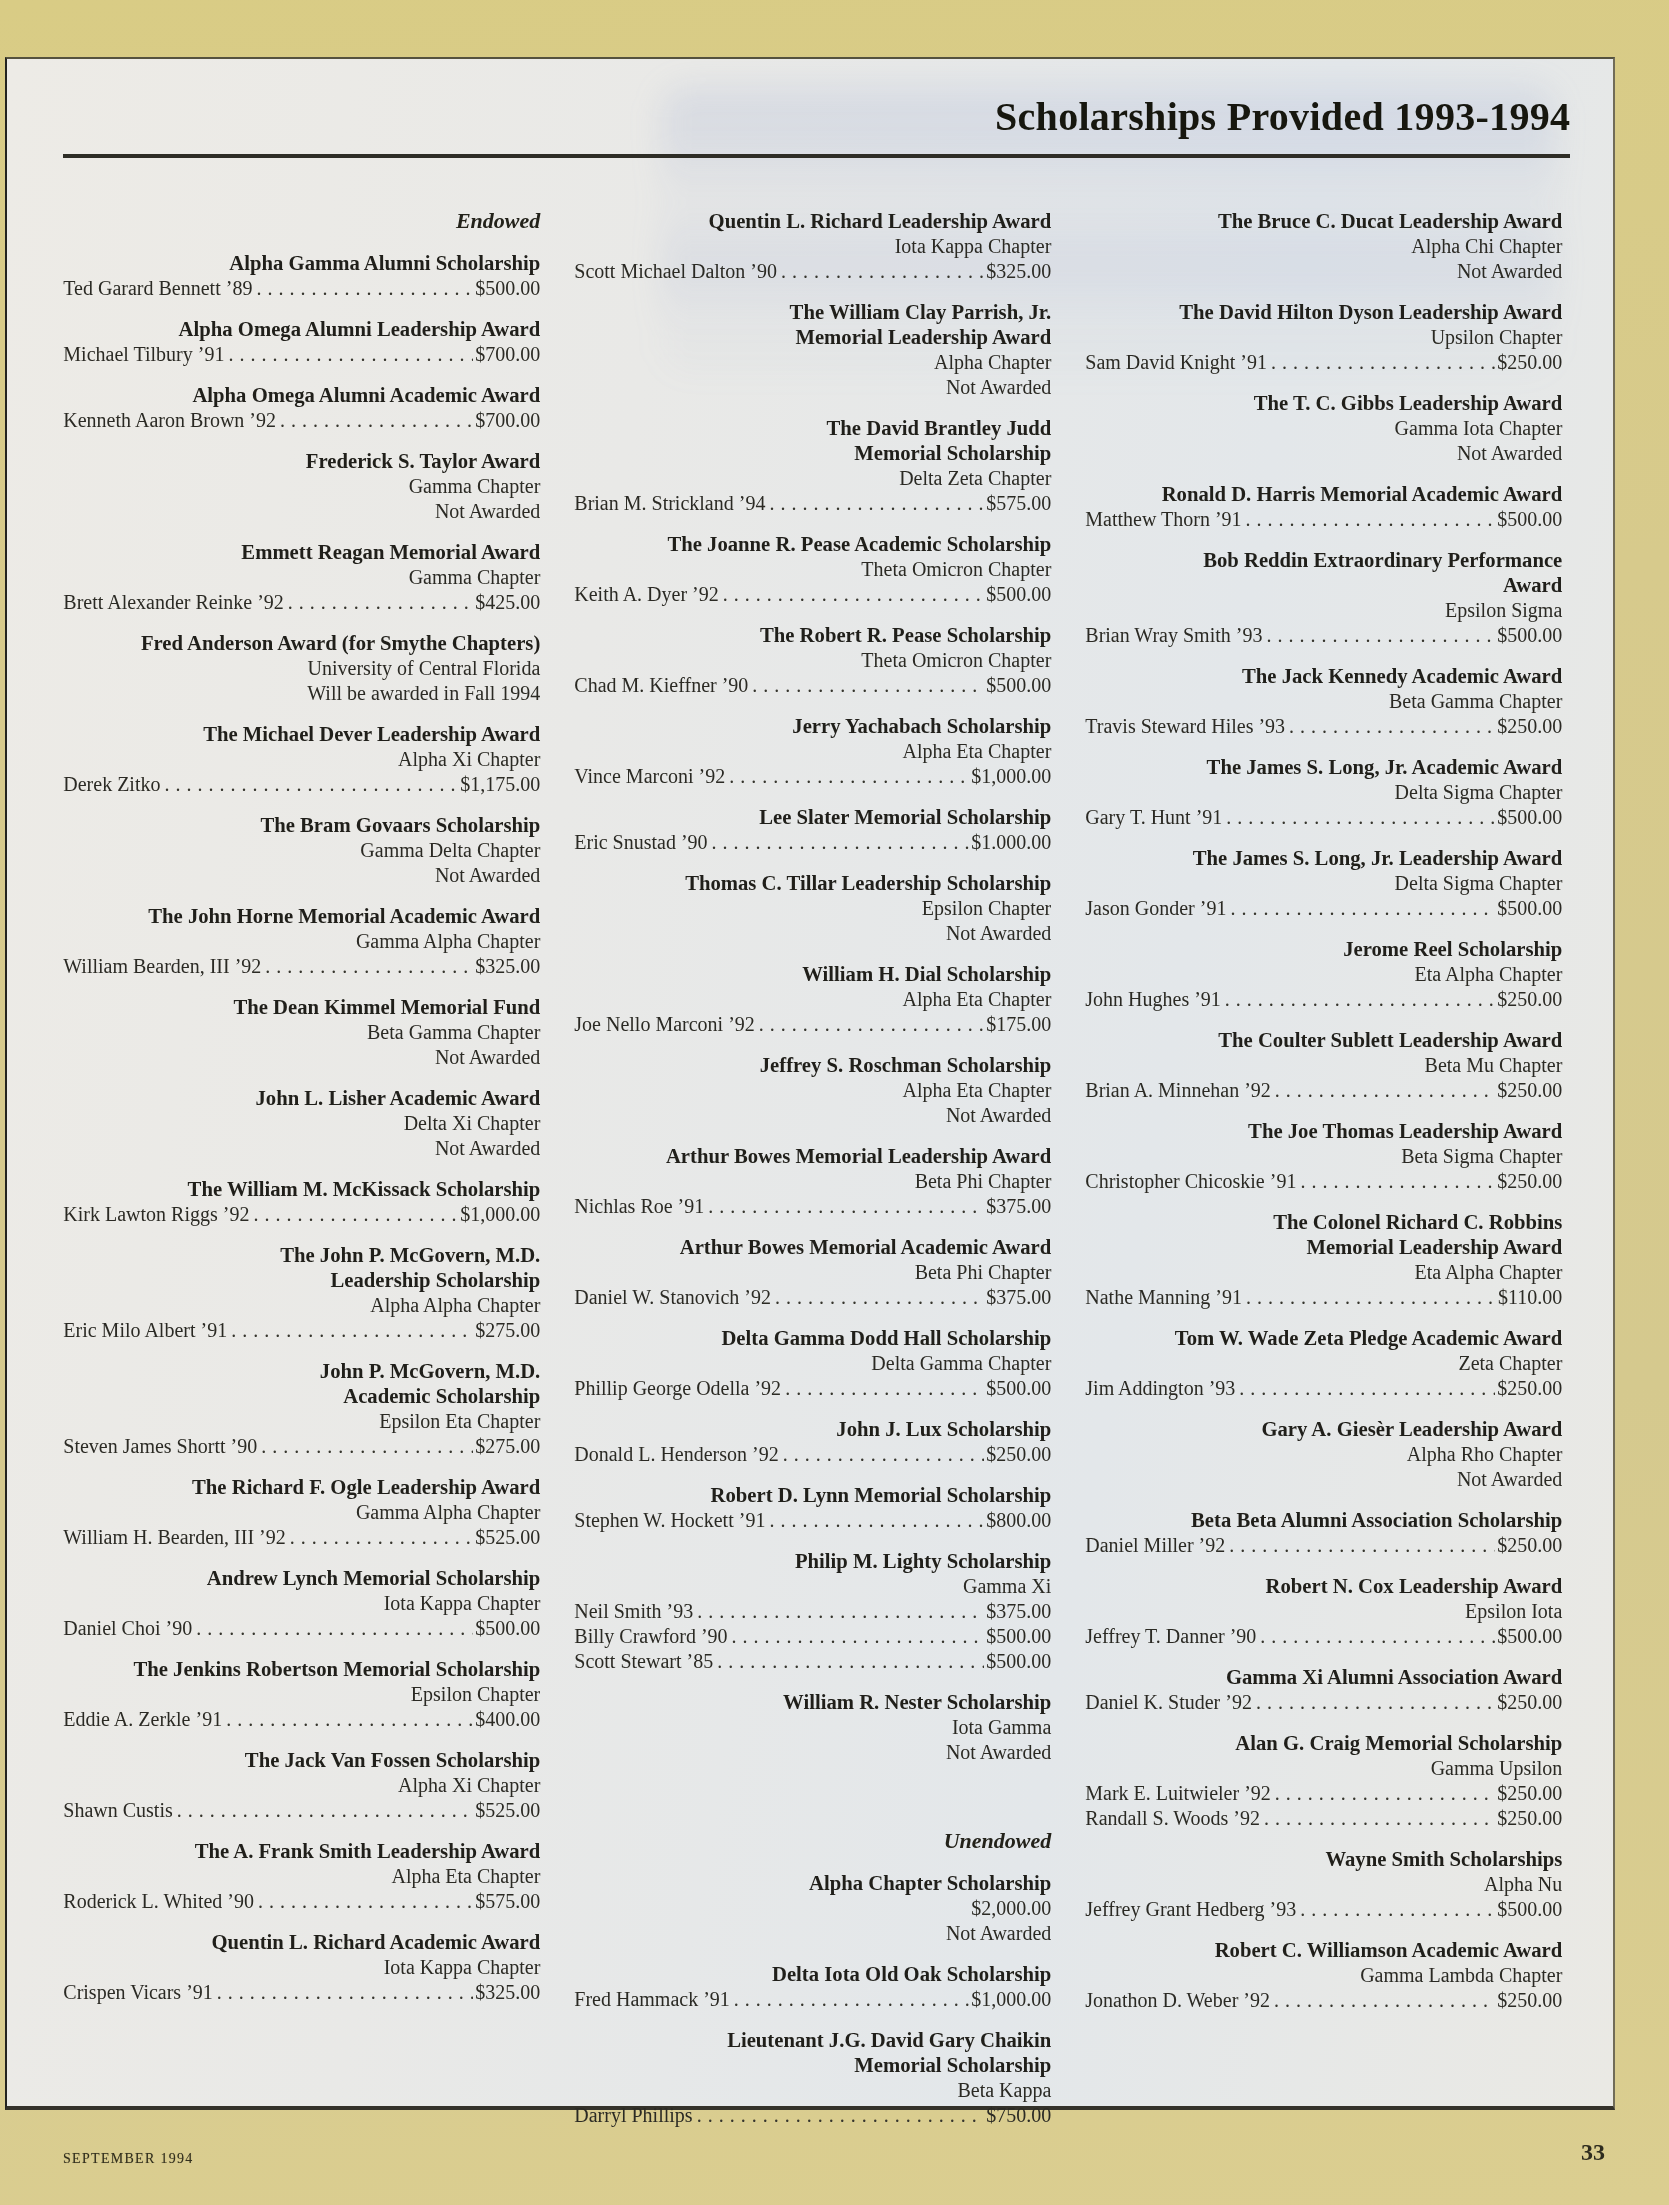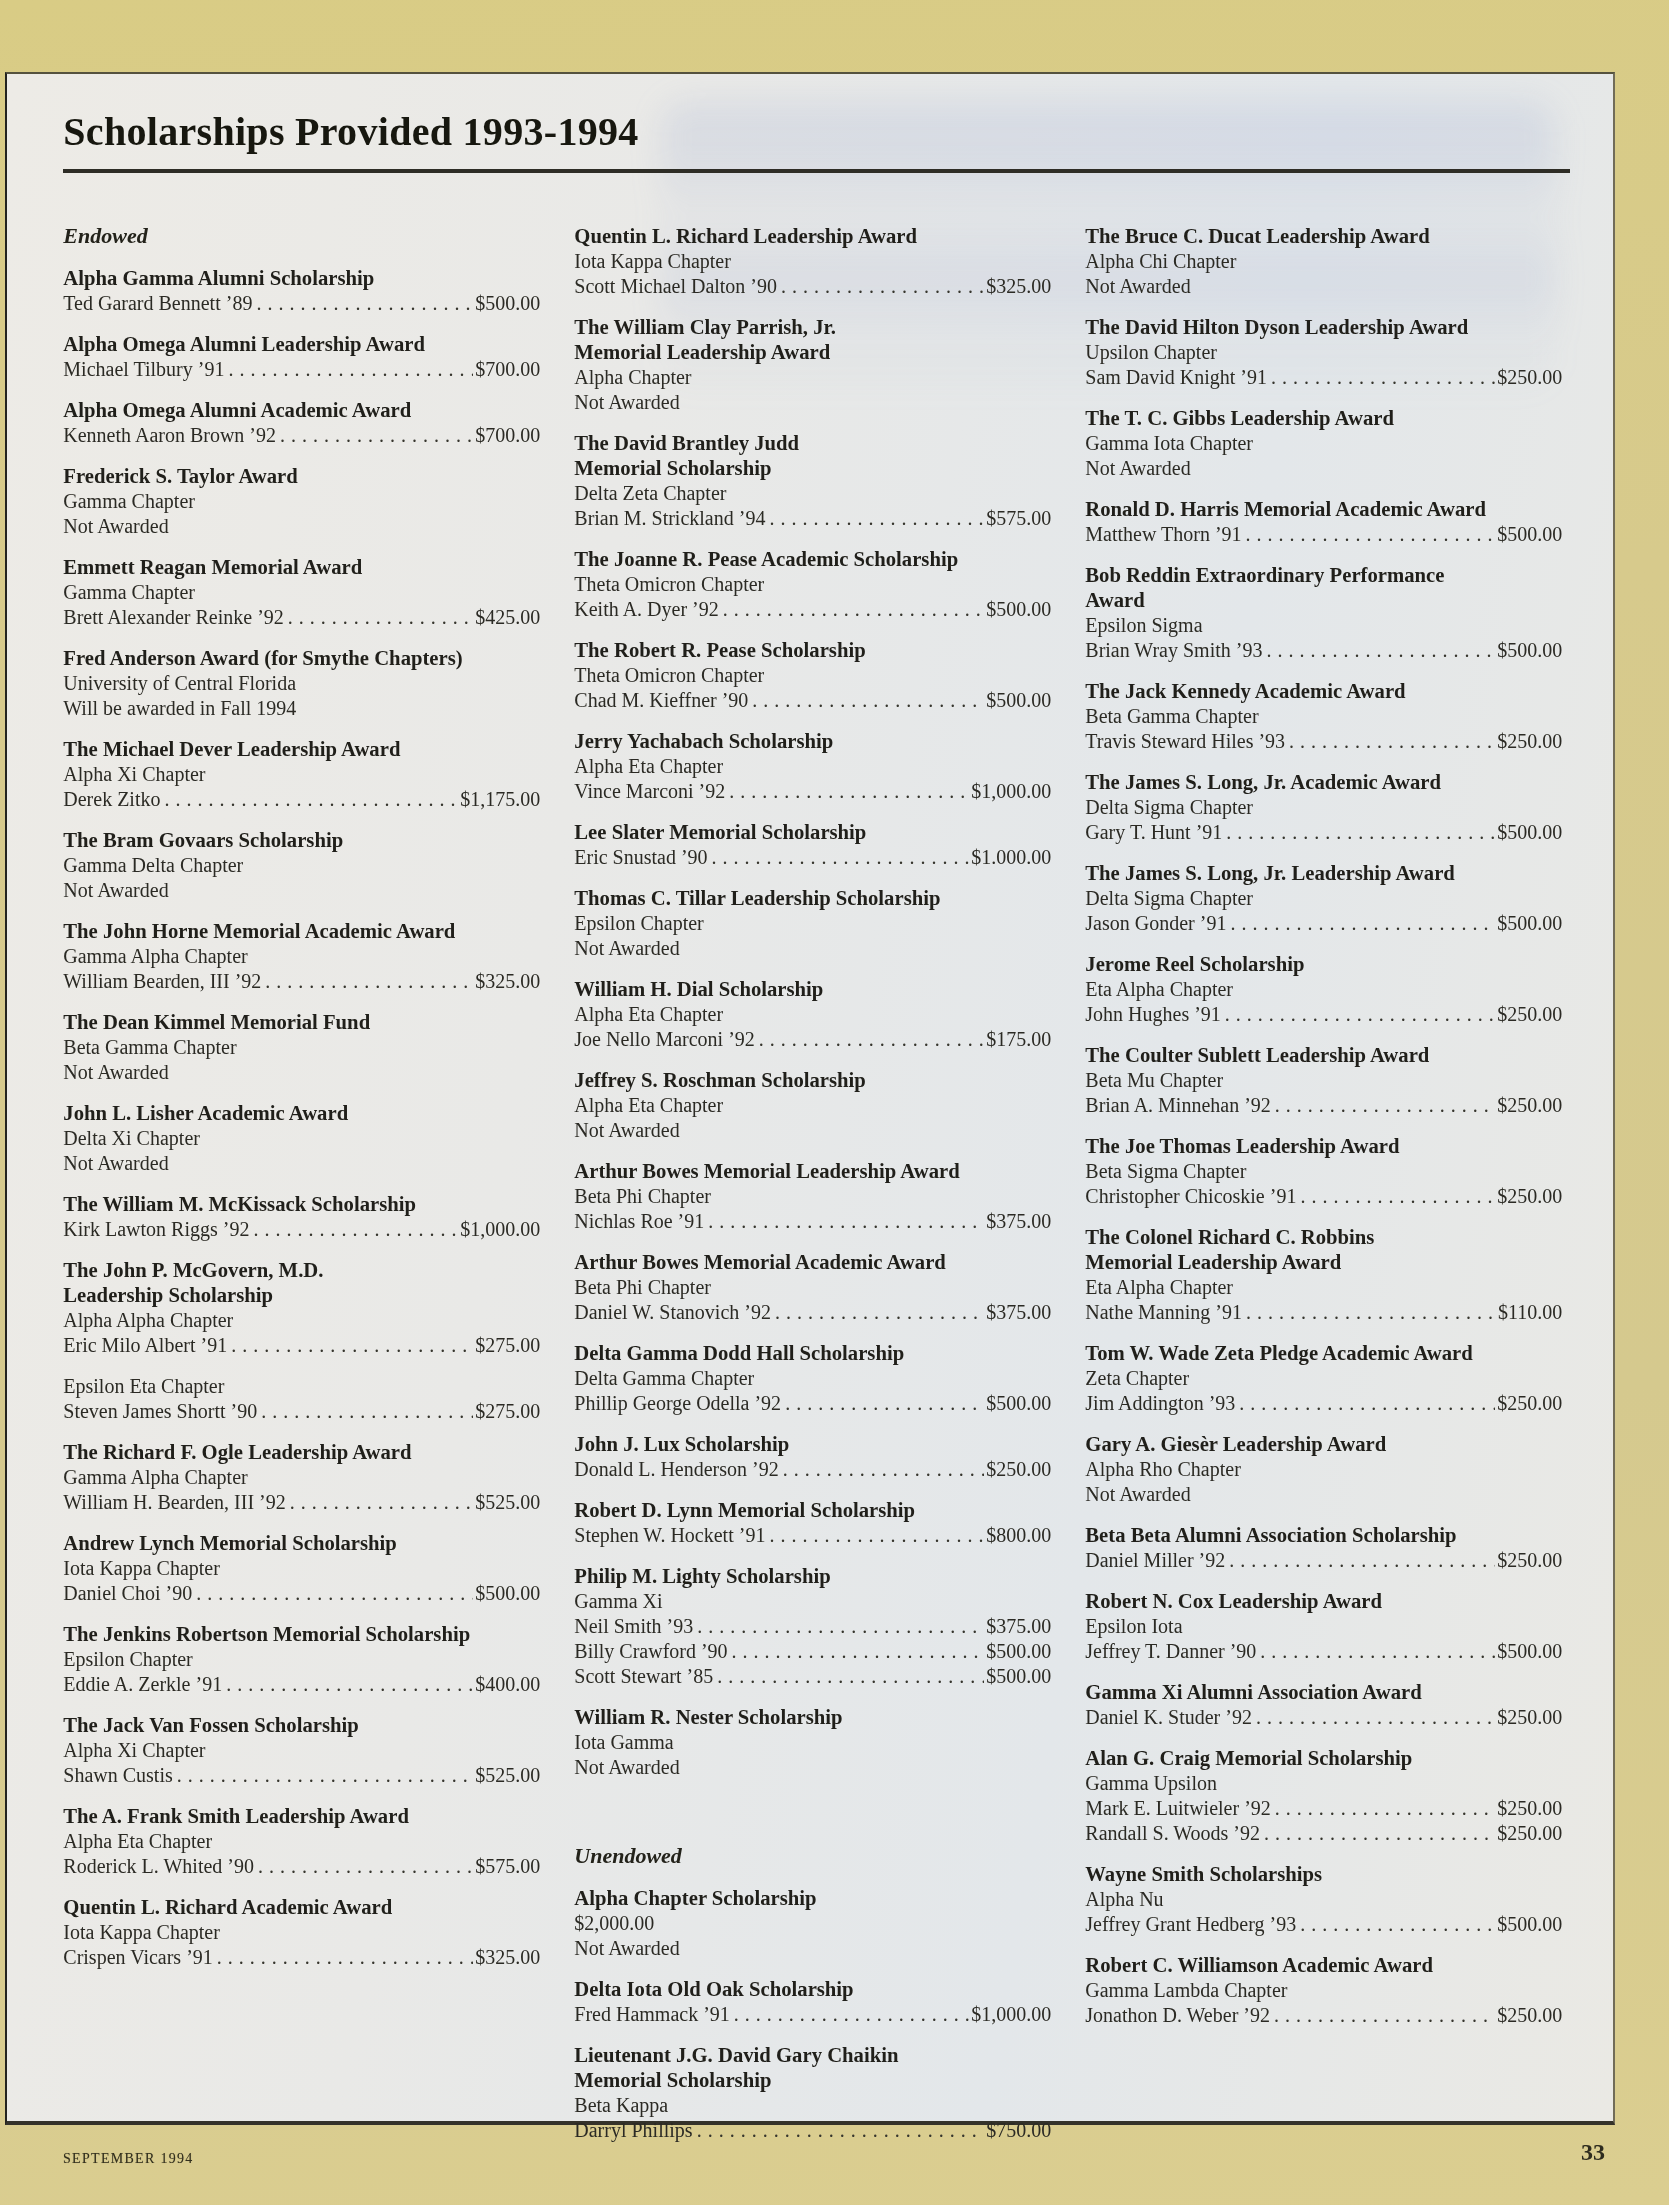--- a/index.html
+++ b/index.html
@@ -6,29 +6,30 @@
   body {
     width: 1669px; height: 2205px;
     position: relative;
     background: linear-gradient(175deg, #d9cc85 0%, #d7ca8c 30%, #d5c98e 65%, #dbce90 100%);
     font-family: "Liberation Serif", serif;
     color: #23221d;
     overflow: hidden;
   }
   .panel {
     position: absolute;
-    left: 5.3px; top: 72px;
+    left: 5.3px; top: 57px;
     width: 1610px; height: 2053px;
     box-sizing: border-box;
     background: linear-gradient(100deg, #edebe6 0%, #e9e9e7 35%, #e3e7ea 68%, #eae9e4 100%);
     border-top: 2.7px solid #55523e;
     border-bottom: 4px solid #34322a;
     border-right: 2px solid #716c58;
     border-left: 2.7px solid #23231f;
     padding: 37px 43px 0 56px;
+    text-align: right;
   }
   .bleed {
     position: absolute;
     left: 654px; top: 27px;
     width: 894px; height: 287px;
     background:
       linear-gradient(rgba(140,158,205,0.16) 18%, rgba(140,158,205,0.04) 40%,
                       rgba(140,158,205,0.14) 62%, rgba(140,158,205,0.03) 85%);
     filter: blur(14.7px);
     border-radius: 27px;
@@ -211,20 +212,22 @@
           <div class="ename">The John P. McGovern, M.D.
 Leadership Scholarship</div>
           <div class="edetail">Alpha Alpha Chapter</div>
           <div class="award">
             <span class="rname">Eric Milo Albert ’91</span>
             <span class="dots"></span>
             <span class="amt">$275.00</span>
           </div>
         </div>
         <div class="entry">
+          <div class="ename">John P. McGovern, M.D.
+Academic Scholarship</div>
           <div class="edetail">Epsilon Eta Chapter</div>
           <div class="award">
             <span class="rname">Steven James Shortt ’90</span>
             <span class="dots"></span>
             <span class="amt">$275.00</span>
           </div>
         </div>
         <div class="entry">
           <div class="ename">The Richard F. Ogle Leadership Award</div>
           <div class="edetail">Gamma Alpha Chapter</div>

